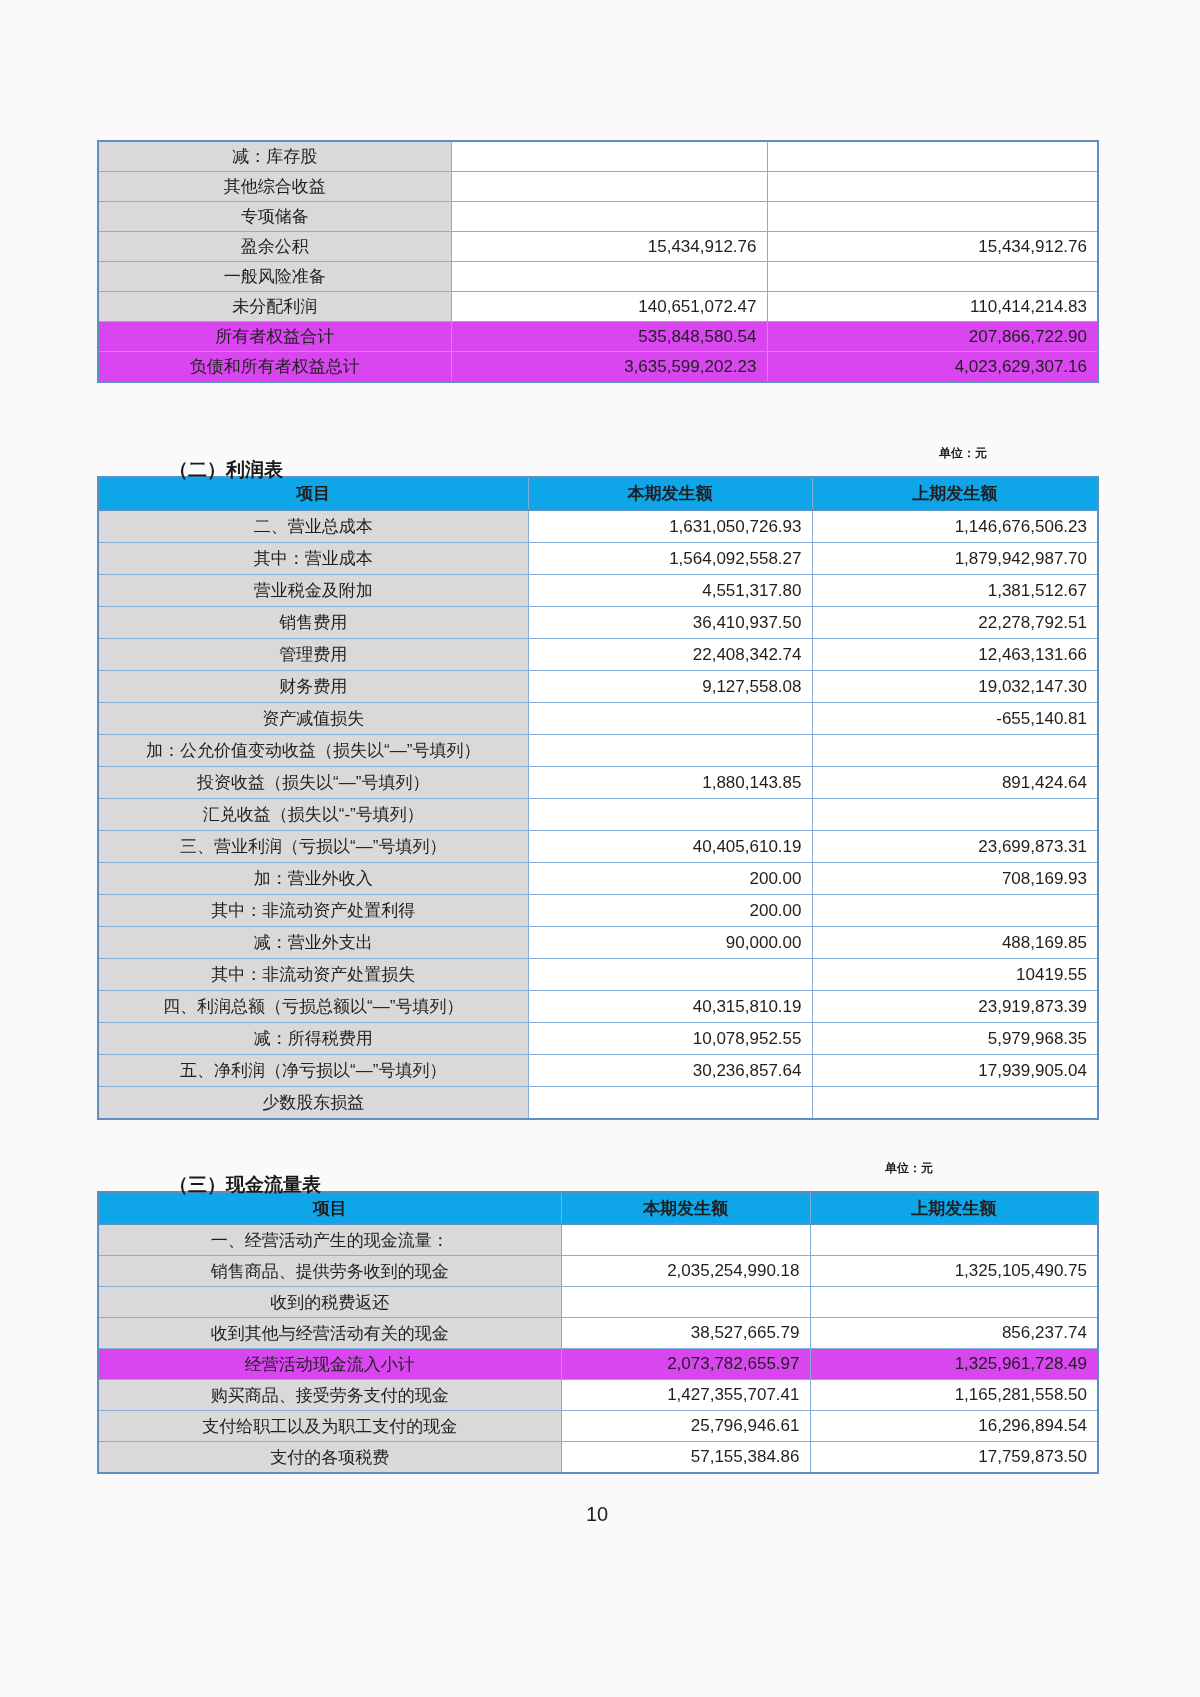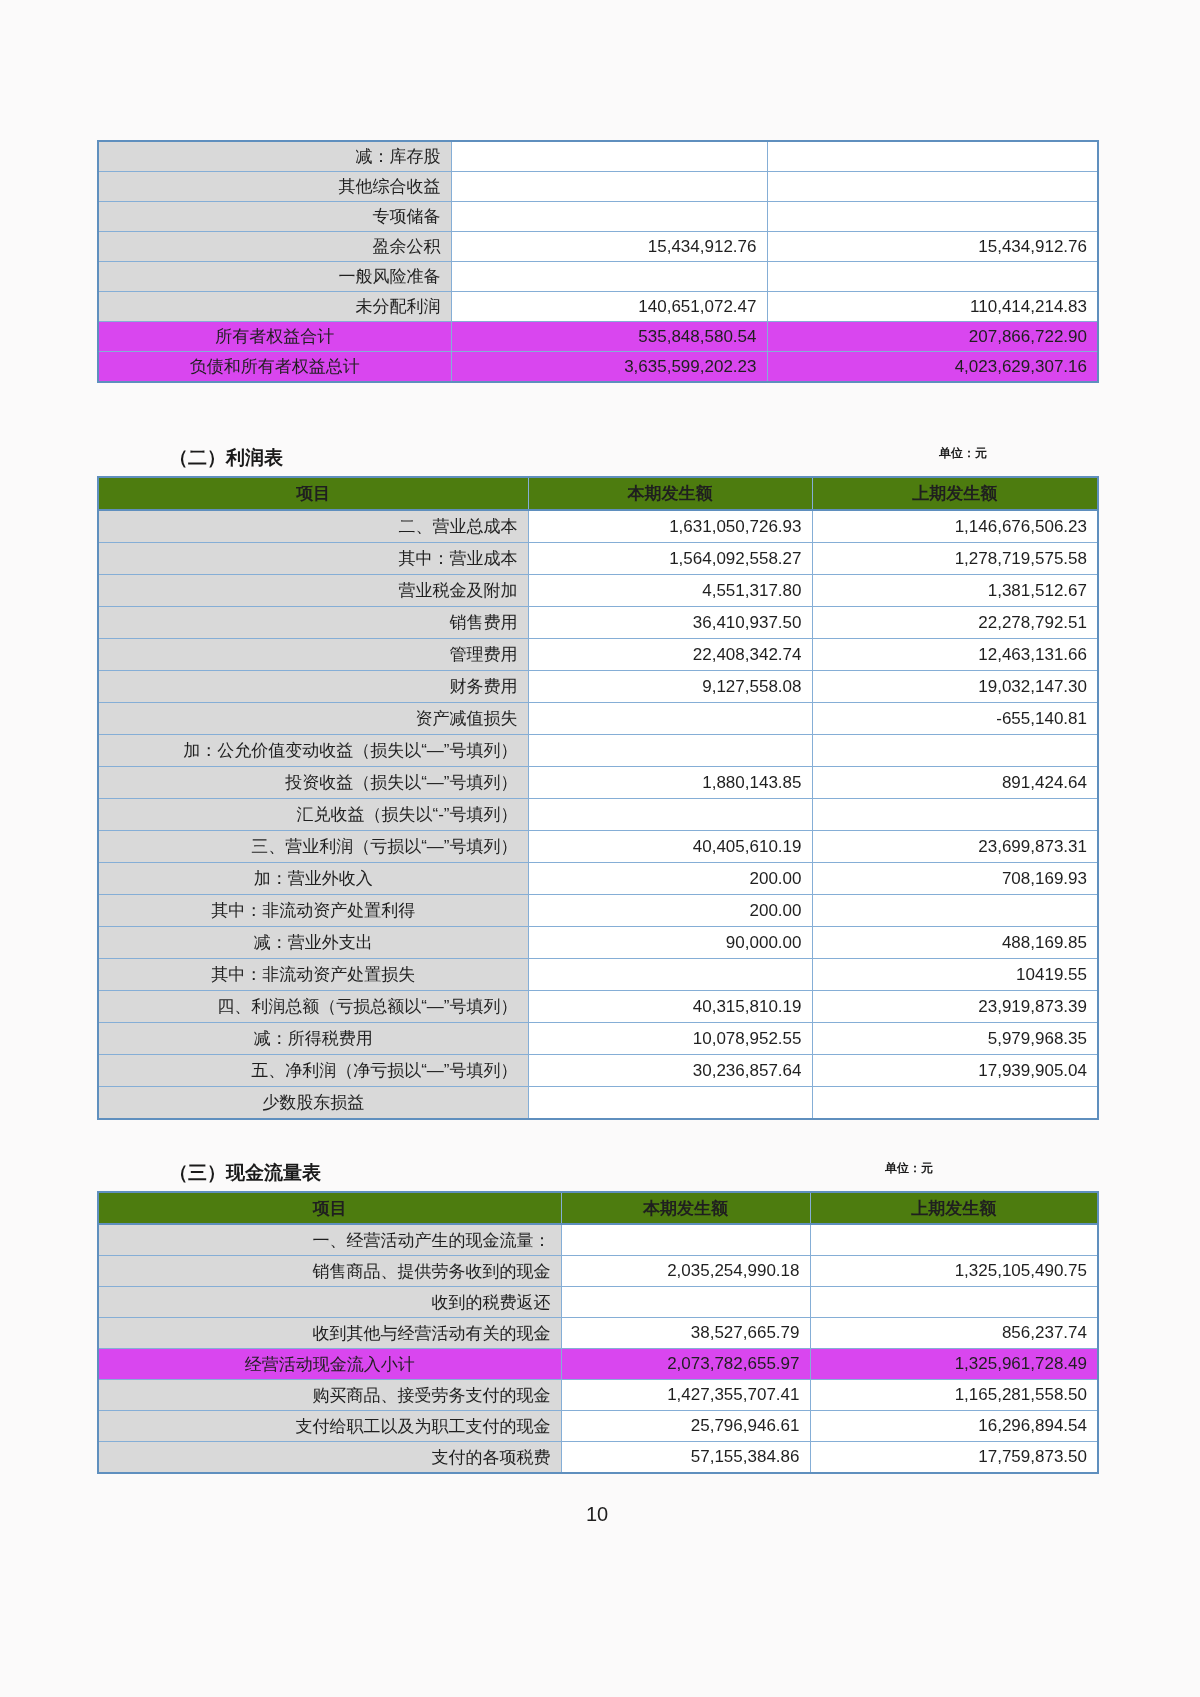--- a/index.html
+++ b/index.html
@@ -14,37 +14,37 @@
   }
   table.fin td, table.fin th{
     border:1px solid #85aed6;
     font-size:17px;font-weight:normal;
     padding:0 10px;overflow:hidden;white-space:nowrap;vertical-align:middle;
   }
   table.t1 td{height:29px;}
   table.t2 td, table.t2 th{height:31px;}
   table.t3 td, table.t3 th{height:30px;}
   table.fin th{
-    background:#4d7c0f;text-align:center;font-weight:bold;
+    background:#0ea5e9;text-align:center;font-weight:bold;
     border-bottom:2px solid #5f8fbe;
   }
-  td.lab{background:#d9d9d9;text-align:right;}
+  td.lab{background:#d9d9d9;text-align:center;}
   td.num{background:#ffffff;text-align:right;}
   tr.total td{background:#d946ef;}
   td.ind0{padding-left:10px;}
   td.ind1{padding-left:46px;}
   td.ind2{padding-left:100px;}
   td.ctr{text-align:center;padding-left:10px;}
   td.b{font-weight:bold;}
   .tbl-top{margin-top:140px;}
   .title-row{
     position:relative;width:1000px;margin-left:97px;height:22px;
     font-size:19px;font-weight:bold;color:#1a1a1a;
   }
-  .title-row .ttl{position:absolute;left:72px;top:0;}
+  .title-row .ttl{position:absolute;left:72px;top:12px;}
   .title-row .unit{position:absolute;top:0;font-size:12px;}
   .title-row.income{margin-top:62px;margin-bottom:9px;}
   .title-row.income .unit{right:110px;}
   .title-row.cash{margin-top:40px;margin-bottom:9px;}
   .title-row.cash .unit{right:164px;}
   .footer{
     width:1000px;margin-left:97px;margin-top:29px;text-align:center;
     font-size:20px;color:#1f1f1f;
   }
 </style>
@@ -123,21 +123,21 @@
       </thead>
       <tbody>
         <tr>
           <td class="lab ind0 b">二、营业总成本</td>
           <td class="num">1,631,050,726.93</td>
           <td class="num">1,146,676,506.23</td>
         </tr>
         <tr>
           <td class="lab ind1">其中：营业成本</td>
           <td class="num">1,564,092,558.27</td>
-          <td class="num">1,278,719,575.58</td>
+          <td class="num">1,879,942,987.70</td>
         </tr>
         <tr>
           <td class="lab ind2">营业税金及附加</td>
           <td class="num">4,551,317.80</td>
           <td class="num">1,381,512.67</td>
         </tr>
         <tr>
           <td class="lab ind2">销售费用</td>
           <td class="num">36,410,937.50</td>
           <td class="num">22,278,792.51</td>

